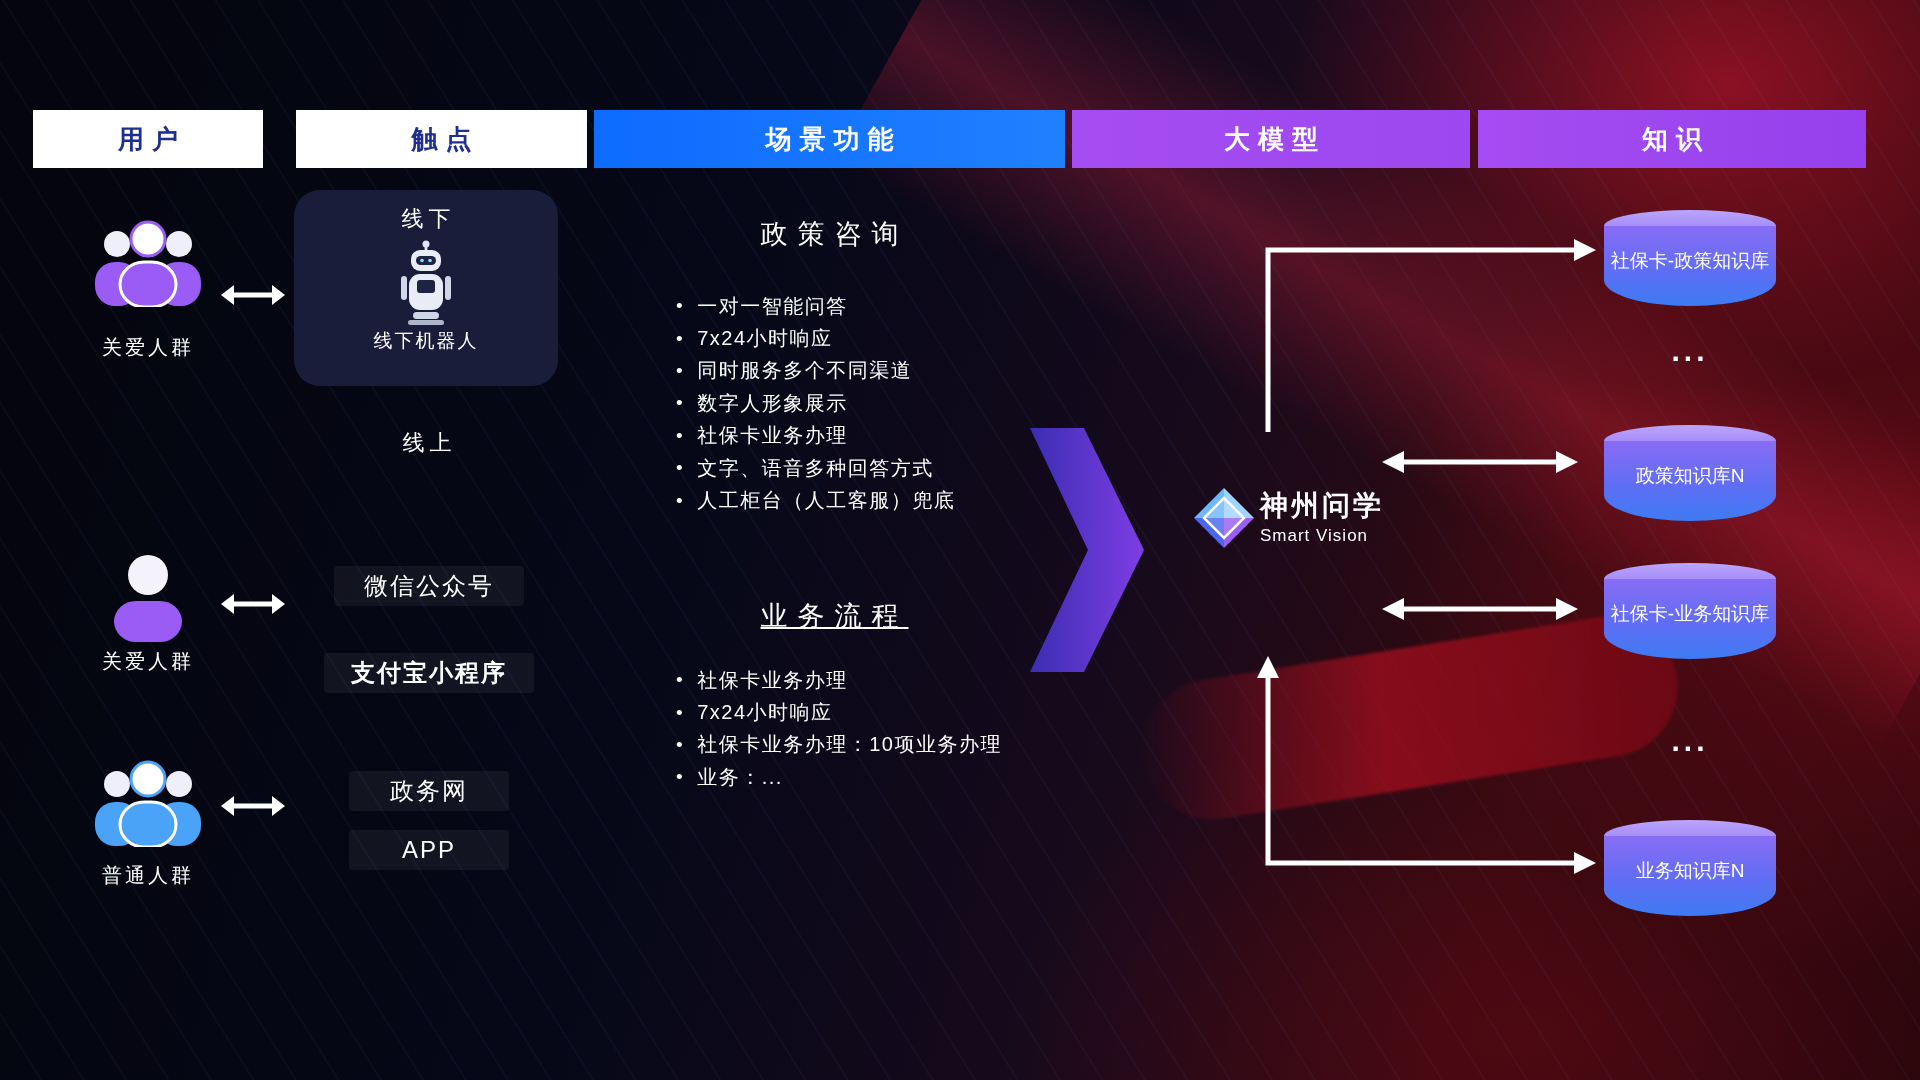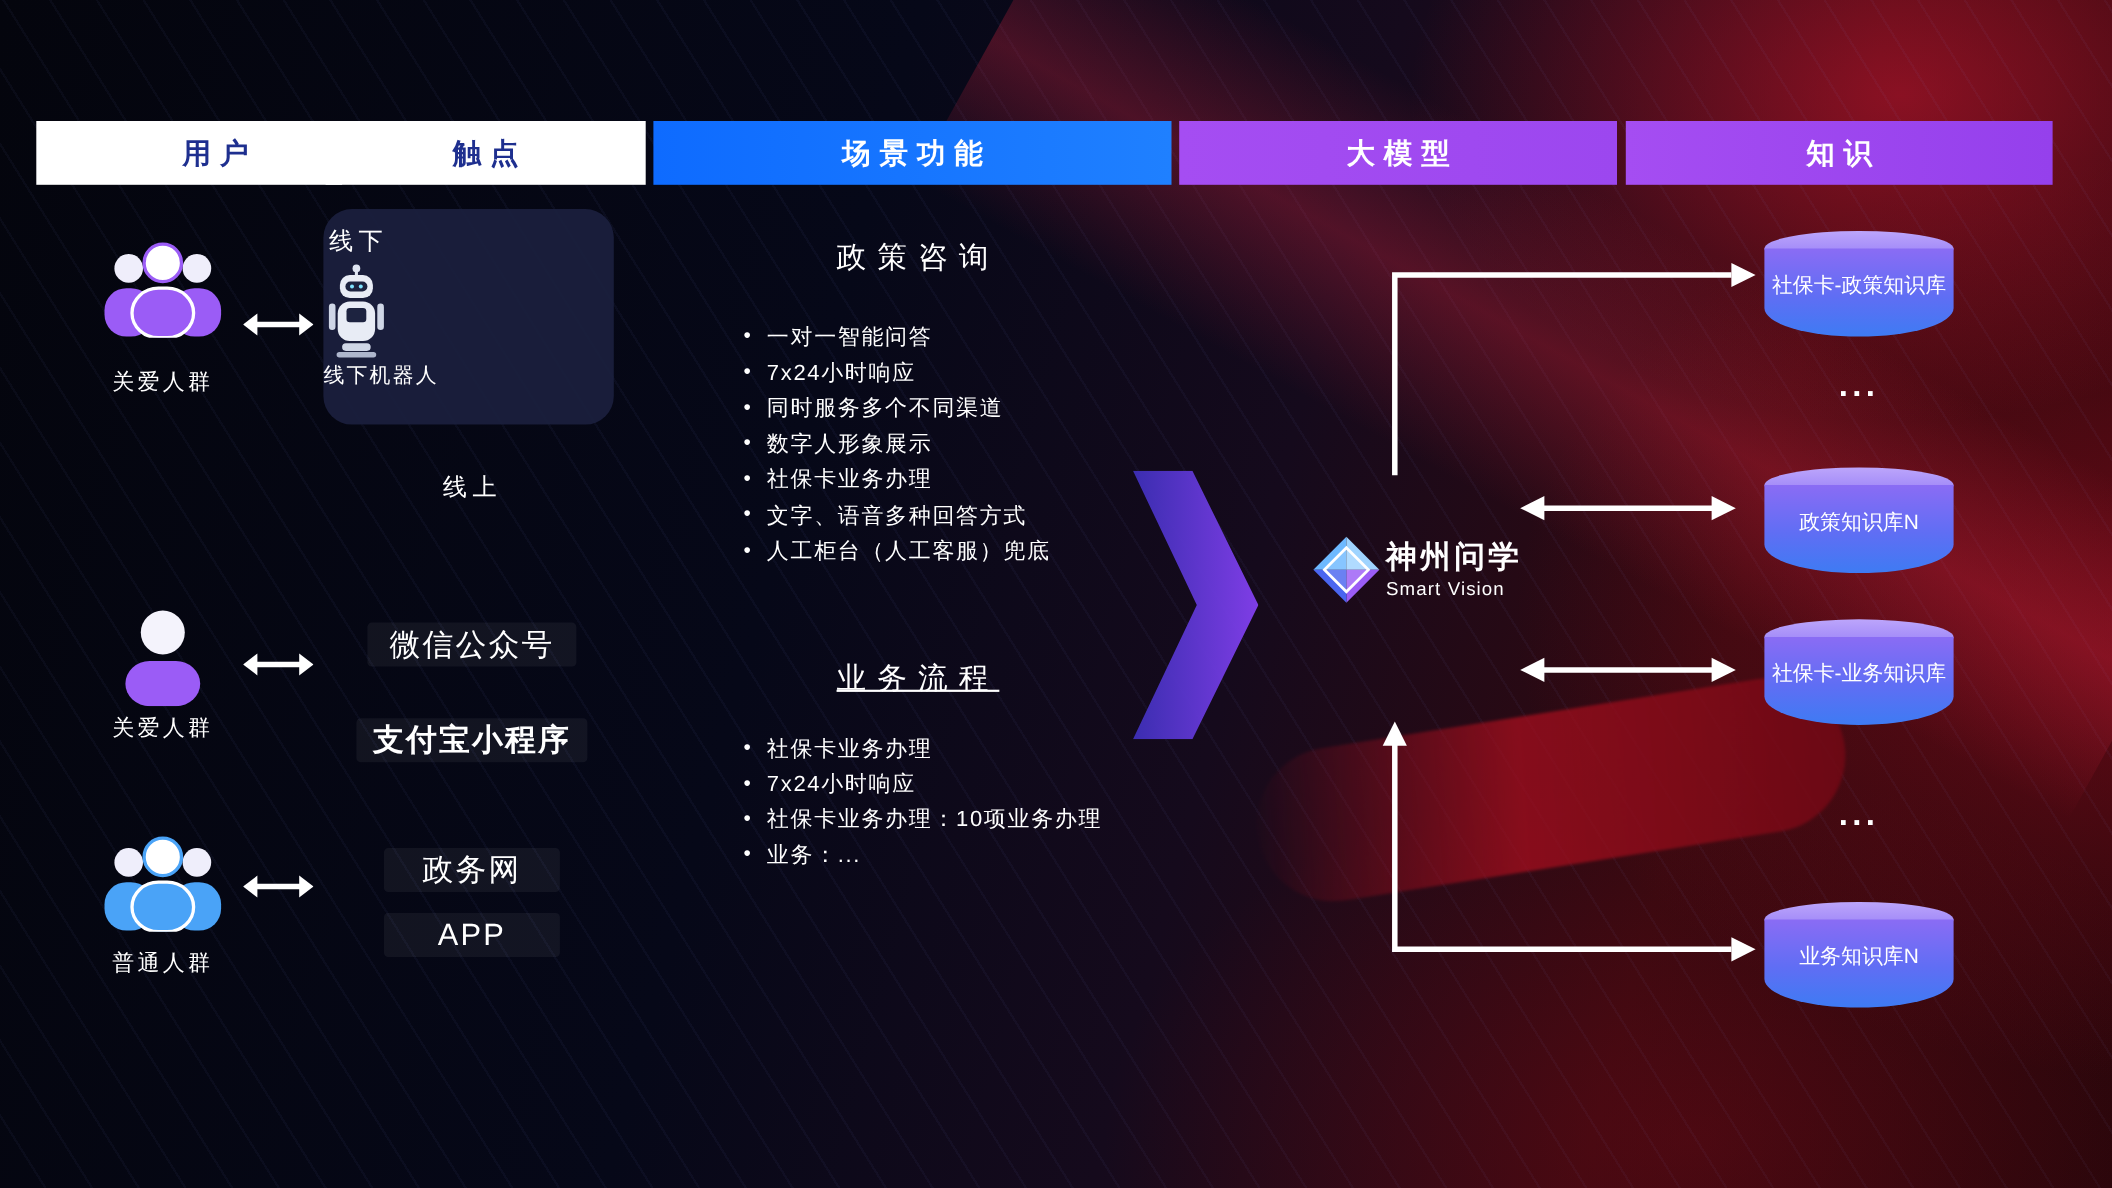--- a/index.html
+++ b/index.html
@@ -20,48 +20,48 @@
     background:linear-gradient(180deg, transparent 18%, rgba(240,40,70,0.28) 52%, transparent 86%);
   }
   .bg-swoosh { position:absolute; left:1140px; top:648px; width:540px; height:140px;
     border-radius:90px; transform:rotate(-9deg); filter:blur(1.5px); pointer-events:none;
     background:linear-gradient(95deg, rgba(150,12,28,0) 0%, rgba(170,14,30,0.72) 45%, rgba(110,8,20,0.9) 100%);
   }
 
   
   .hdr { position:absolute; top:110px; height:58px; display:flex; align-items:center;
     justify-content:center; font-size:26px; font-weight:bold; letter-spacing:8px; text-indent:8px; z-index:5; }
-  .hdr-users { left:33px;   width:230px; background:#ffffff; color:#1e2f8f;padding-left:48px; }
+  .hdr-users { left:33px;   width:230px; background:#ffffff; color:#1e2f8f; }
   .hdr-touch { left:296px;  width:291px; background:#ffffff; color:#1e2f8f; }
   .hdr-scene { left:594px;  width:471px; background:linear-gradient(90deg,#0e6bff,#1f80ff); color:#fff; }
   .hdr-model { left:1072px; width:398px; background:linear-gradient(90deg,#a54df2,#9c47ef); color:#fff; }
   .hdr-know  { left:1478px; width:388px; background:linear-gradient(90deg,#a54df2,#9540ec); color:#fff; }
 
   
   .user-icon { position:absolute; z-index:4; }
   .ui-1 { left:83px;  top:212px; }
   .ui-2 { left:103px; top:548px; }
   .ui-3 { left:83px;  top:752px; }
   .user-label { position:absolute; left:40px; width:216px; text-align:center;
     font-size:20px; letter-spacing:3px; z-index:4; }
   .ul-1 { top:334px; } .ul-2 { top:648px; } .ul-3 { top:862px; }
   .harrow { position:absolute; z-index:4; }
   .ha-1 { left:221px; top:282px; } .ha-2 { left:221px; top:591px; } .ha-3 { left:221px; top:793px; }
 
   
   .offline-card { position:absolute; left:294px; top:190px; width:264px; height:196px;
     background:rgba(27,31,62,0.92); border-radius:26px; z-index:4;
-    display:flex; flex-direction:column; align-items:flex-start; }
+    display:flex; flex-direction:column; align-items:center; }
   .offline-title { margin-top:14px; font-size:22px; letter-spacing:5px; text-indent:5px; }
   .offline-robot { margin-top:4px; }
   .offline-robot-label { margin-top:2px; font-size:19px; letter-spacing:2px; }
   .online-label { position:absolute; left:296px; width:262px; top:428px; text-align:center;
     font-size:22px; letter-spacing:5px; text-indent:5px; z-index:4; }
   .chip { position:absolute; height:40px; display:flex; align-items:center; justify-content:center;
-    font-size:28px; letter-spacing:2px; background:rgba(255,255,255,0.055); border-radius:4px; z-index:4; }
+    font-size:24px; letter-spacing:2px; background:rgba(255,255,255,0.055); border-radius:4px; z-index:4; }
   .chip-1 { left:334px; top:566px; width:190px; }
   .chip-2 { left:324px; top:653px; width:210px;font-weight:bold; }
   .chip-3 { left:349px; top:771px; width:160px; }
   .chip-4 { left:349px; top:830px; width:160px; }
 
   
   .scene-title { position:absolute; left:594px; width:471px; text-align:center;
     font-size:27px; letter-spacing:10px; text-indent:10px; z-index:4; }
   .st-1 { top:216px; } .st-2 { top:598px;text-decoration:underline; }
   .scene-list { position:absolute; left:676px; margin:0; padding:0; list-style:none;

